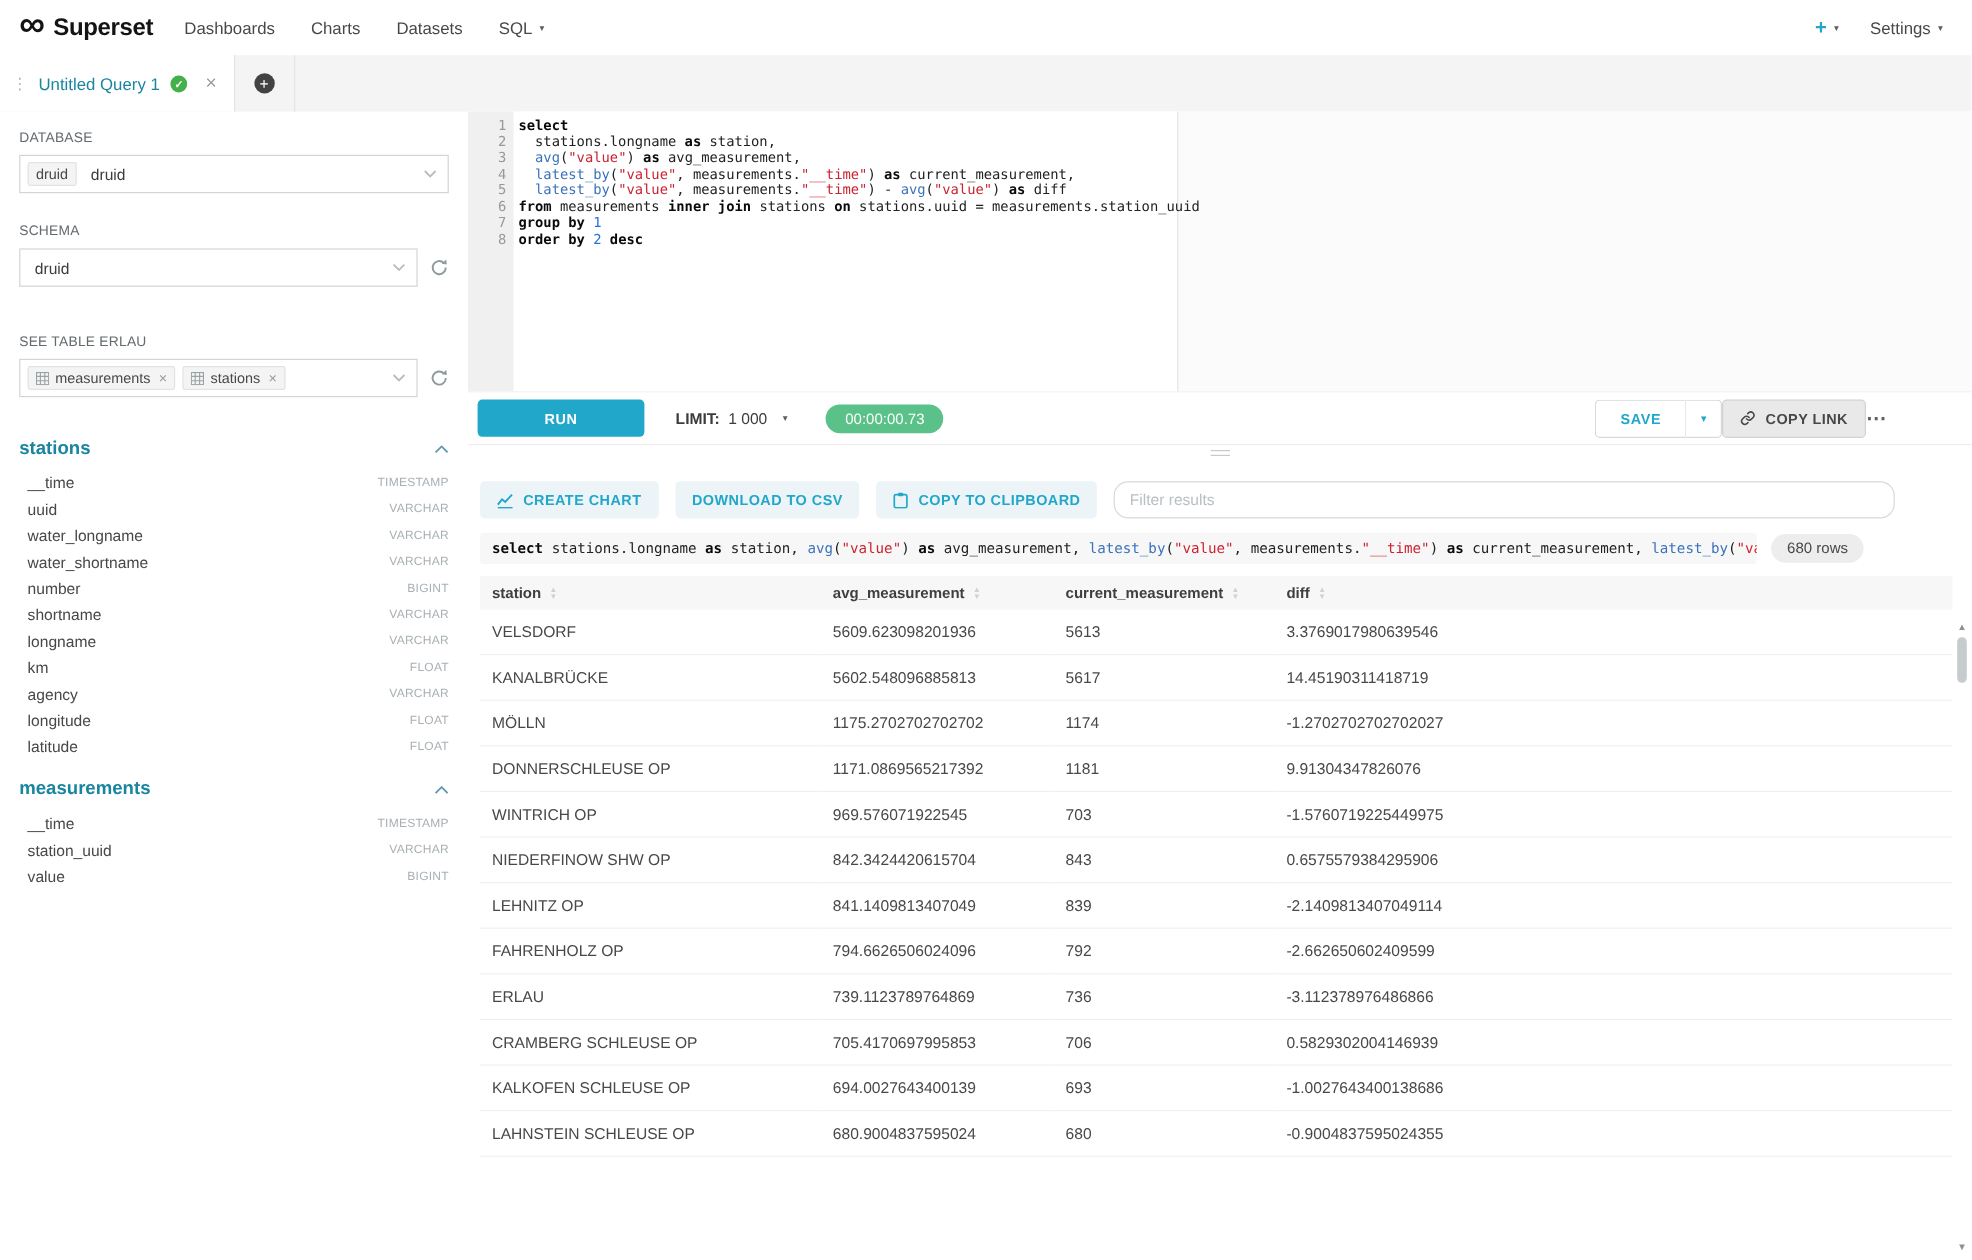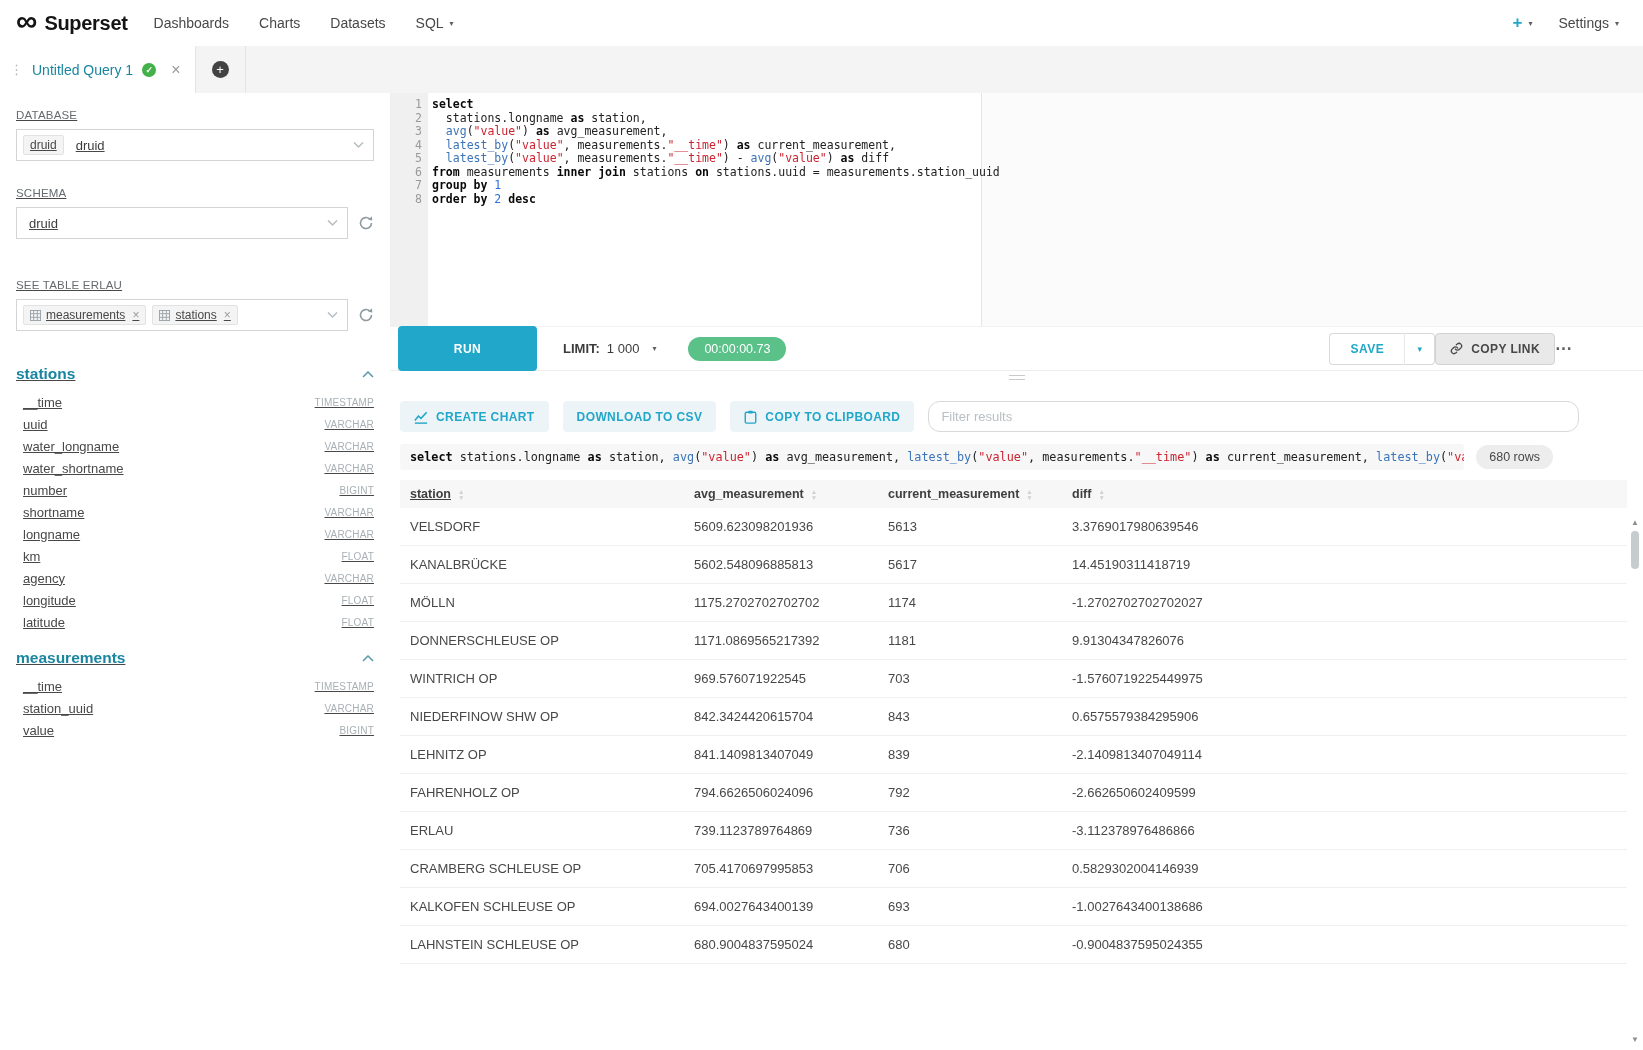--- a/index.html
+++ b/index.html
@@ -26,21 +26,21 @@
   .tab.active { background:#fff; padding:0 14px 0 10px; gap:9px; border-right:1px solid #e3e3e3; }
   .drag { color:#b0b0b0; font-size:13px; cursor:grab; }
   .tab-label { color:#1985a0; font-size:14px; }
   .status-dot { width:14px; height:14px; border-radius:50%; background:#43b04a; color:#fff; font-size:9px; display:flex; align-items:center; justify-content:center; font-weight:bold; }
   .tab-close { color:#9a9a9a; font-size:16px; margin-left:6px; cursor:pointer; }
   .addtab { padding:0 16px; border-right:1px solid #e3e3e3; cursor:pointer; }
   .add-circle { width:17px; height:17px; border-radius:50%; background:#424242; color:#fff; font-size:13px; line-height:1; display:flex; align-items:center; justify-content:center; }
 
   
   .main { display:flex; height:calc(100% - 93px); }
-  .sidebar { width:390px; flex:none; padding:16px; overflow:hidden;text-decoration:underline; }
+  .sidebar { width:390px; flex:none; padding:16px; overflow:hidden; }
   .workspace { flex:1; min-width:0; display:flex; flex-direction:column; }
 
   
   .field-label { font-size:11.5px; color:#646b6e; margin-bottom:8px; letter-spacing:0.2px; }
   .mt26 { margin-top:26px; } .mt40 { margin-top:40px; }
   .sel-row { display:flex; align-items:center; gap:10px; }
   .select { flex:1; height:32px; border:1px solid #d4d4d4; border-radius:0; background:#fff; display:flex; align-items:center; padding:0 26px 0 6px; position:relative; cursor:pointer; overflow:hidden; }
   .sel-caret { position:absolute; right:9px; top:50%; transform:translateY(-50%); display:flex; }
   .select-value { font-size:13px; color:#3c3c3c; margin-left:6px; }
   .tag { display:inline-flex; align-items:center; gap:5px; background:#f4f4f4; border:1px solid #e2e2e2; border-radius:2px; padding:2px 6px; font-size:12px; color:#484848; margin-right:6px; white-space:nowrap; }
@@ -62,21 +62,21 @@
   .code-line { white-space:pre; height:13.5px; position:relative; z-index:1; }
   .kw { font-weight:bold; color:#0a0a0a; }
   .fn { color:#3b73b9; }
   .str { color:#cb2431; }
   .num { color:#2a6fdb; }
   .print-margin { position:absolute; top:0; bottom:0; left:553px; width:1px; background:#e4e4e4; }
   .code-dim { position:absolute; top:0; bottom:0; left:554px; right:0; background:rgba(120,120,120,0.03); }
 
   
   .sql-toolbar { height:45px; display:flex; align-items:center; padding:0 70px 0 8px; border-top:1px solid #f2f2f2; border-bottom:1px solid #ededed; }
-  .run-btn { width:139px; height:45px; background:#20a7c9; border:none; border-radius:4px; color:#fff; font-weight:bold; font-size:12px; letter-spacing:0.5px; }
+  .run-btn { width:139px; height:31px; background:#20a7c9; border:none; border-radius:4px; color:#fff; font-weight:bold; font-size:12px; letter-spacing:0.5px; }
   .limit { margin-left:26px; font-size:13px; display:flex; align-items:center; gap:7px; cursor:pointer; color:#3c3c3c; }
   .limit b { font-weight:bold; }
   .timer { margin-left:32px; background:#5ac189; color:#fff; border-radius:14px; padding:5px 16px; font-size:12.5px; }
   .tb-right { margin-left:auto; display:flex; align-items:center; }
   .save-split { display:flex; }
   .save-btn { height:32px; padding:0 20px; background:#fff; border:1px solid #d9d9d9; border-right:1px solid #e8e8e8; border-radius:4px 0 0 4px; color:#20a7c9; font-weight:bold; font-size:12px; letter-spacing:0.5px; }
   .save-caret { width:30px; height:32px; background:#fff; border:1px solid #d9d9d9; border-left:none; border-radius:0 4px 4px 0; display:flex; align-items:center; justify-content:center; cursor:pointer; }
   .save-caret .caret { color:#20a7c9; margin:0; font-size:9px; }
   .copy-link { height:32px; display:flex; align-items:center; gap:8px; padding:0 14px; background:#e9e9e9; border:1px solid #d2d2d2; border-radius:4px; font-size:12px; font-weight:bold; letter-spacing:0.4px; color:#484848; }
   .more-dots { font-size:17px; color:#5f5f5f; font-weight:bold; cursor:pointer; letter-spacing:1px; }
@@ -375,21 +375,21 @@
       </div>
 
       <div class="query-row">
         <div class="query-pre" id="query-pre"><span class="kw">select</span><span> stations.longname </span><span class="kw">as</span><span> station, </span><span class="fn">avg</span><span>(</span><span class="str">"value"</span><span>) </span><span class="kw">as</span><span> avg_measurement, </span><span class="fn">latest_by</span><span>(</span><span class="str">"value"</span><span>, measurements.</span><span class="str">"__time"</span><span>) </span><span class="kw">as</span><span> current_measurement, </span><span class="fn">latest_by</span><span>(</span><span class="str">"value"</span></div>
         <span class="rows-badge">680 rows</span>
       </div>
 
       <table class="res-table">
         <thead id="res-thead">
             <tr>
-              <th style="width: 284px; text-decoration: underline;"><span>station</span><span class="sorter">
+              <th style="width: 284px;"><span>station</span><span class="sorter">
                   <i>▲</i>
                   <i>▼</i>
                 </span></th>
               <th style="width: 194px;"><span>avg_measurement</span><span class="sorter">
                   <i>▲</i>
                   <i>▼</i>
                 </span></th>
               <th style="width: 184px;"><span>current_measurement</span><span class="sorter">
                   <i>▲</i>
                   <i>▼</i>

